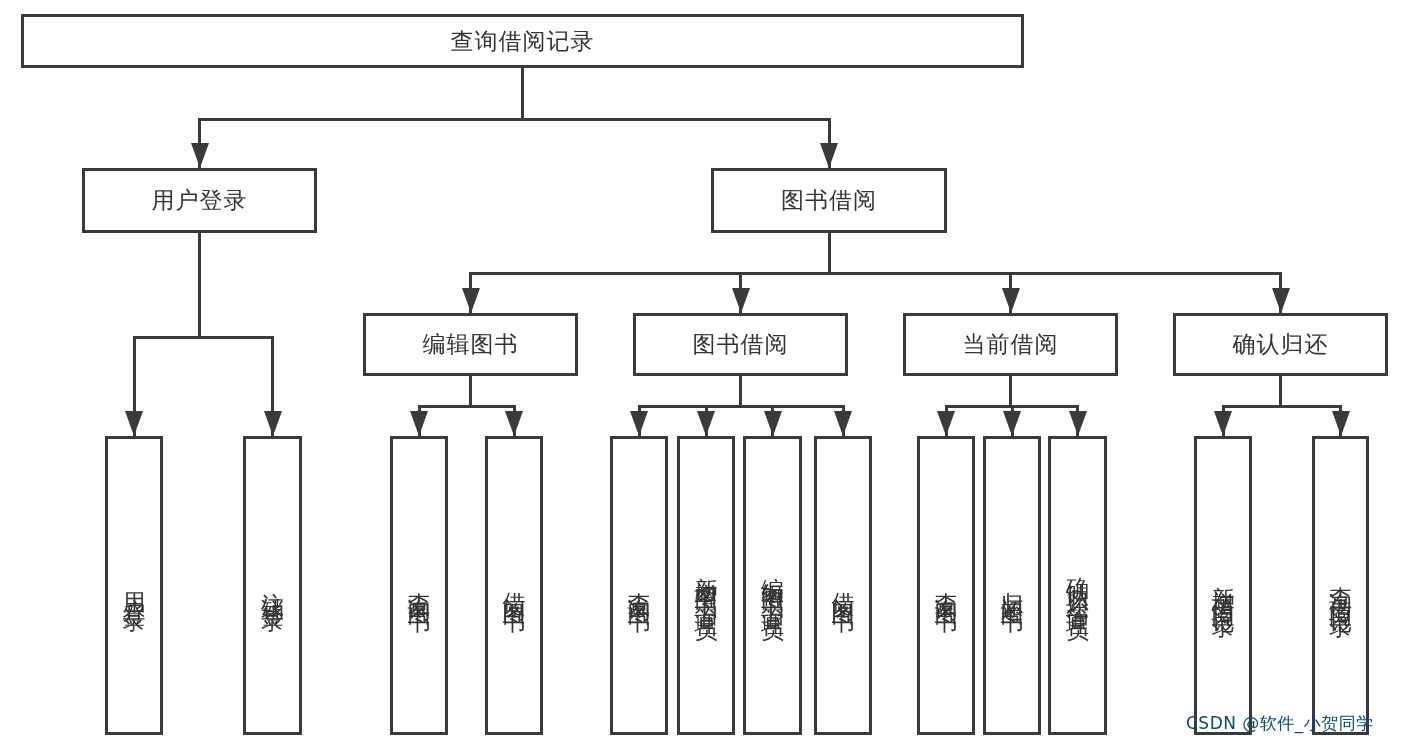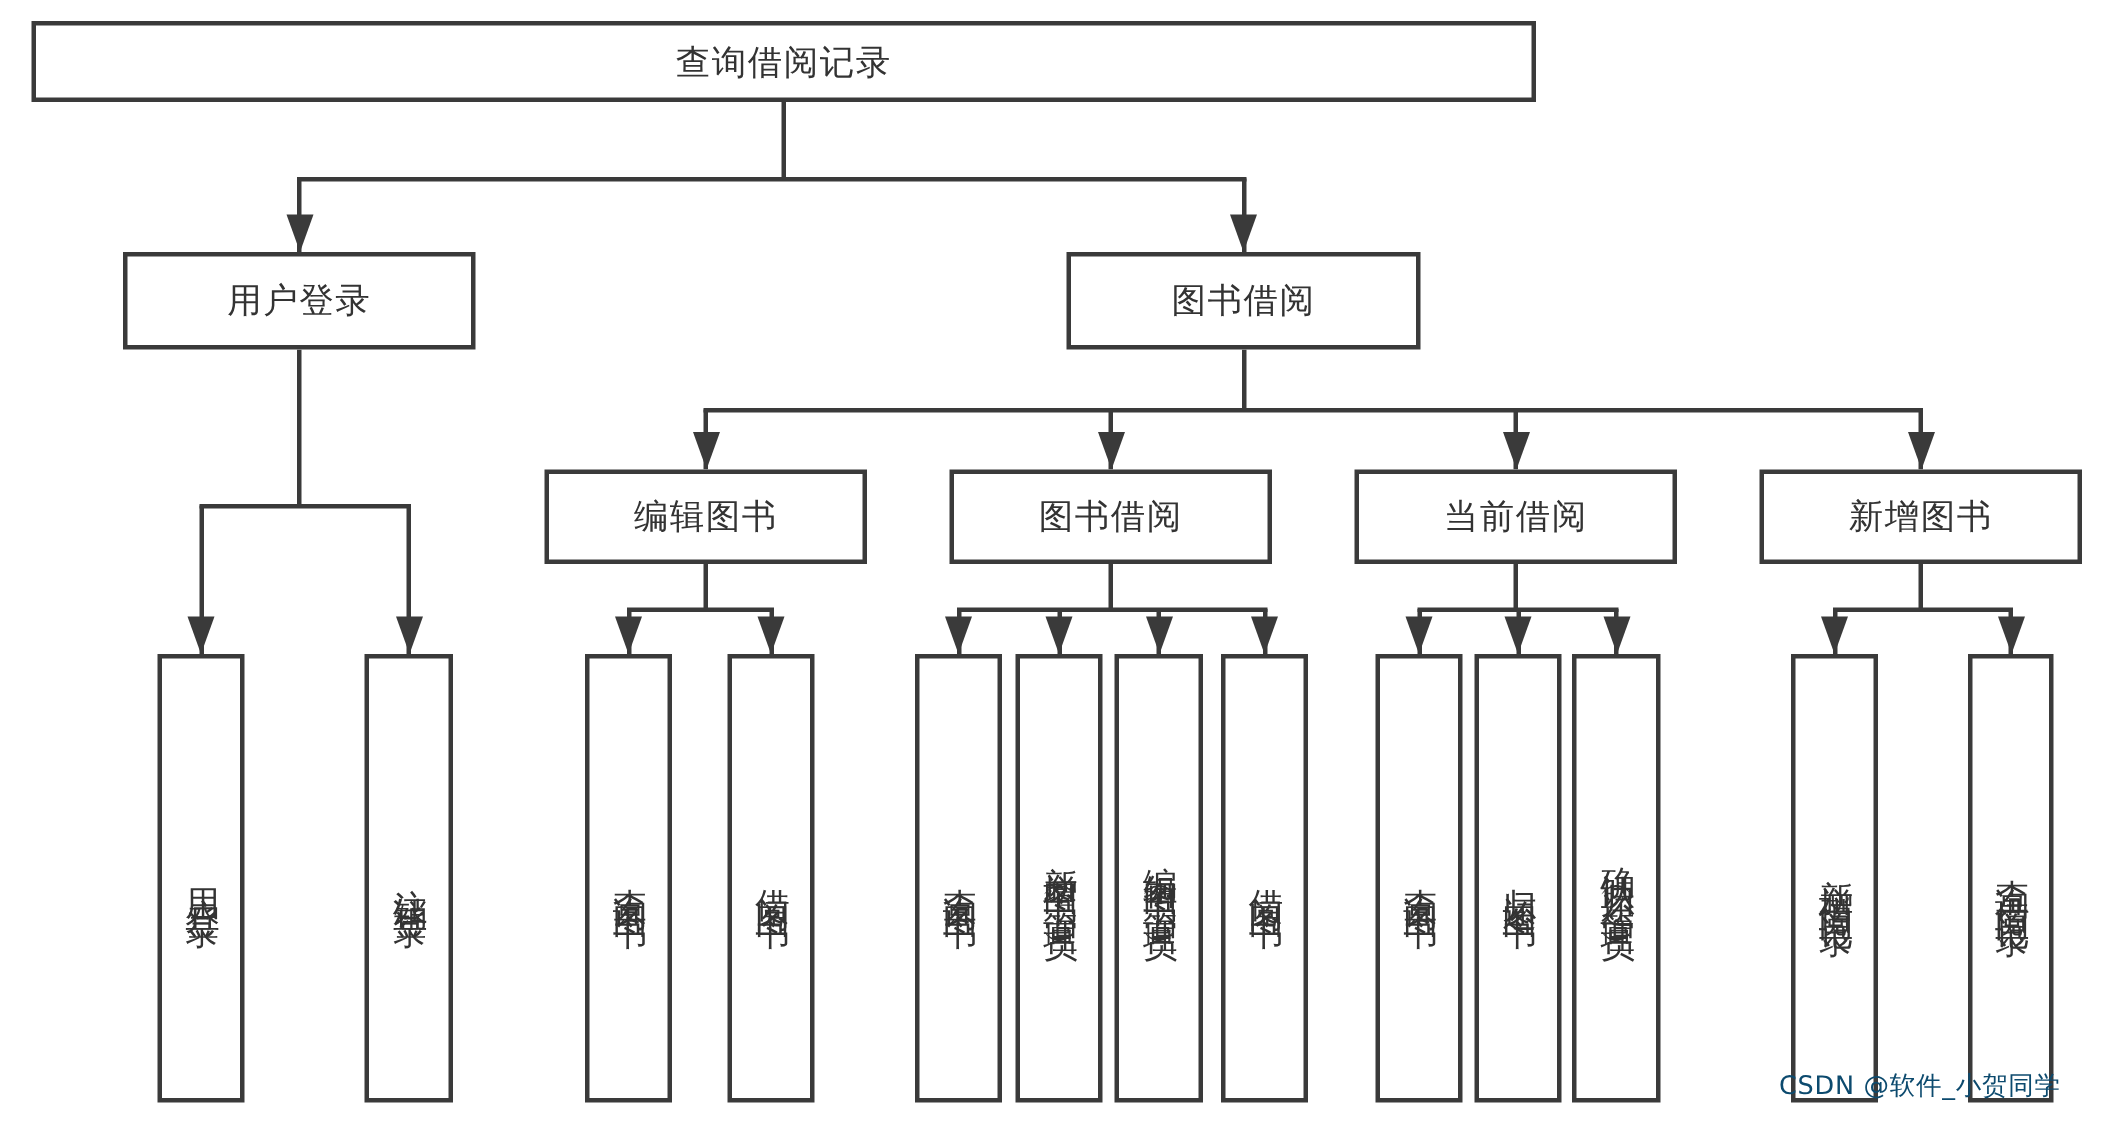--- a/index.html
+++ b/index.html
@@ -77,21 +77,21 @@
     <div class="node h" style="left: 363px; top: 313px; width: 215px; height: 63px; border-color: rgb(58, 58, 58); background: rgb(255, 255, 255); color: rgb(51, 51, 51);">
       <span>编辑图书</span>
     </div>
     <div class="node h" style="left: 903px; top: 313px; width: 215px; height: 63px; border-color: rgb(58, 58, 58); background: rgb(255, 255, 255); color: rgb(51, 51, 51);">
       <span>当前借阅</span>
     </div>
     <div class="node h" style="left: 633px; top: 313px; width: 215px; height: 63px; border-color: rgb(58, 58, 58); background: rgb(255, 255, 255); color: rgb(51, 51, 51);">
       <span>图书借阅</span>
     </div>
     <div class="node h" style="left: 1173px; top: 313px; width: 215px; height: 63px; border-color: rgb(58, 58, 58); background: rgb(255, 255, 255); color: rgb(51, 51, 51);">
-      <span>新增图书</span>
+      <span>确认归还</span>
     </div>
     <div class="node v" style="left: 105px; top: 436px; width: 58px; height: 299px; border-color: rgb(58, 58, 58); background: rgb(255, 255, 255); color: rgb(51, 51, 51);">
       <span>用户登录</span>
     </div>
     <div class="node v" style="left: 243px; top: 436px; width: 59px; height: 299px; border-color: rgb(58, 58, 58); background: rgb(255, 255, 255); color: rgb(51, 51, 51);">
       <span>注销登录</span>
     </div>
     <div class="node v" style="left: 390px; top: 436px; width: 58px; height: 299px; border-color: rgb(58, 58, 58); background: rgb(255, 255, 255); color: rgb(51, 51, 51);">
       <span>查询图书</span>
     </div>

